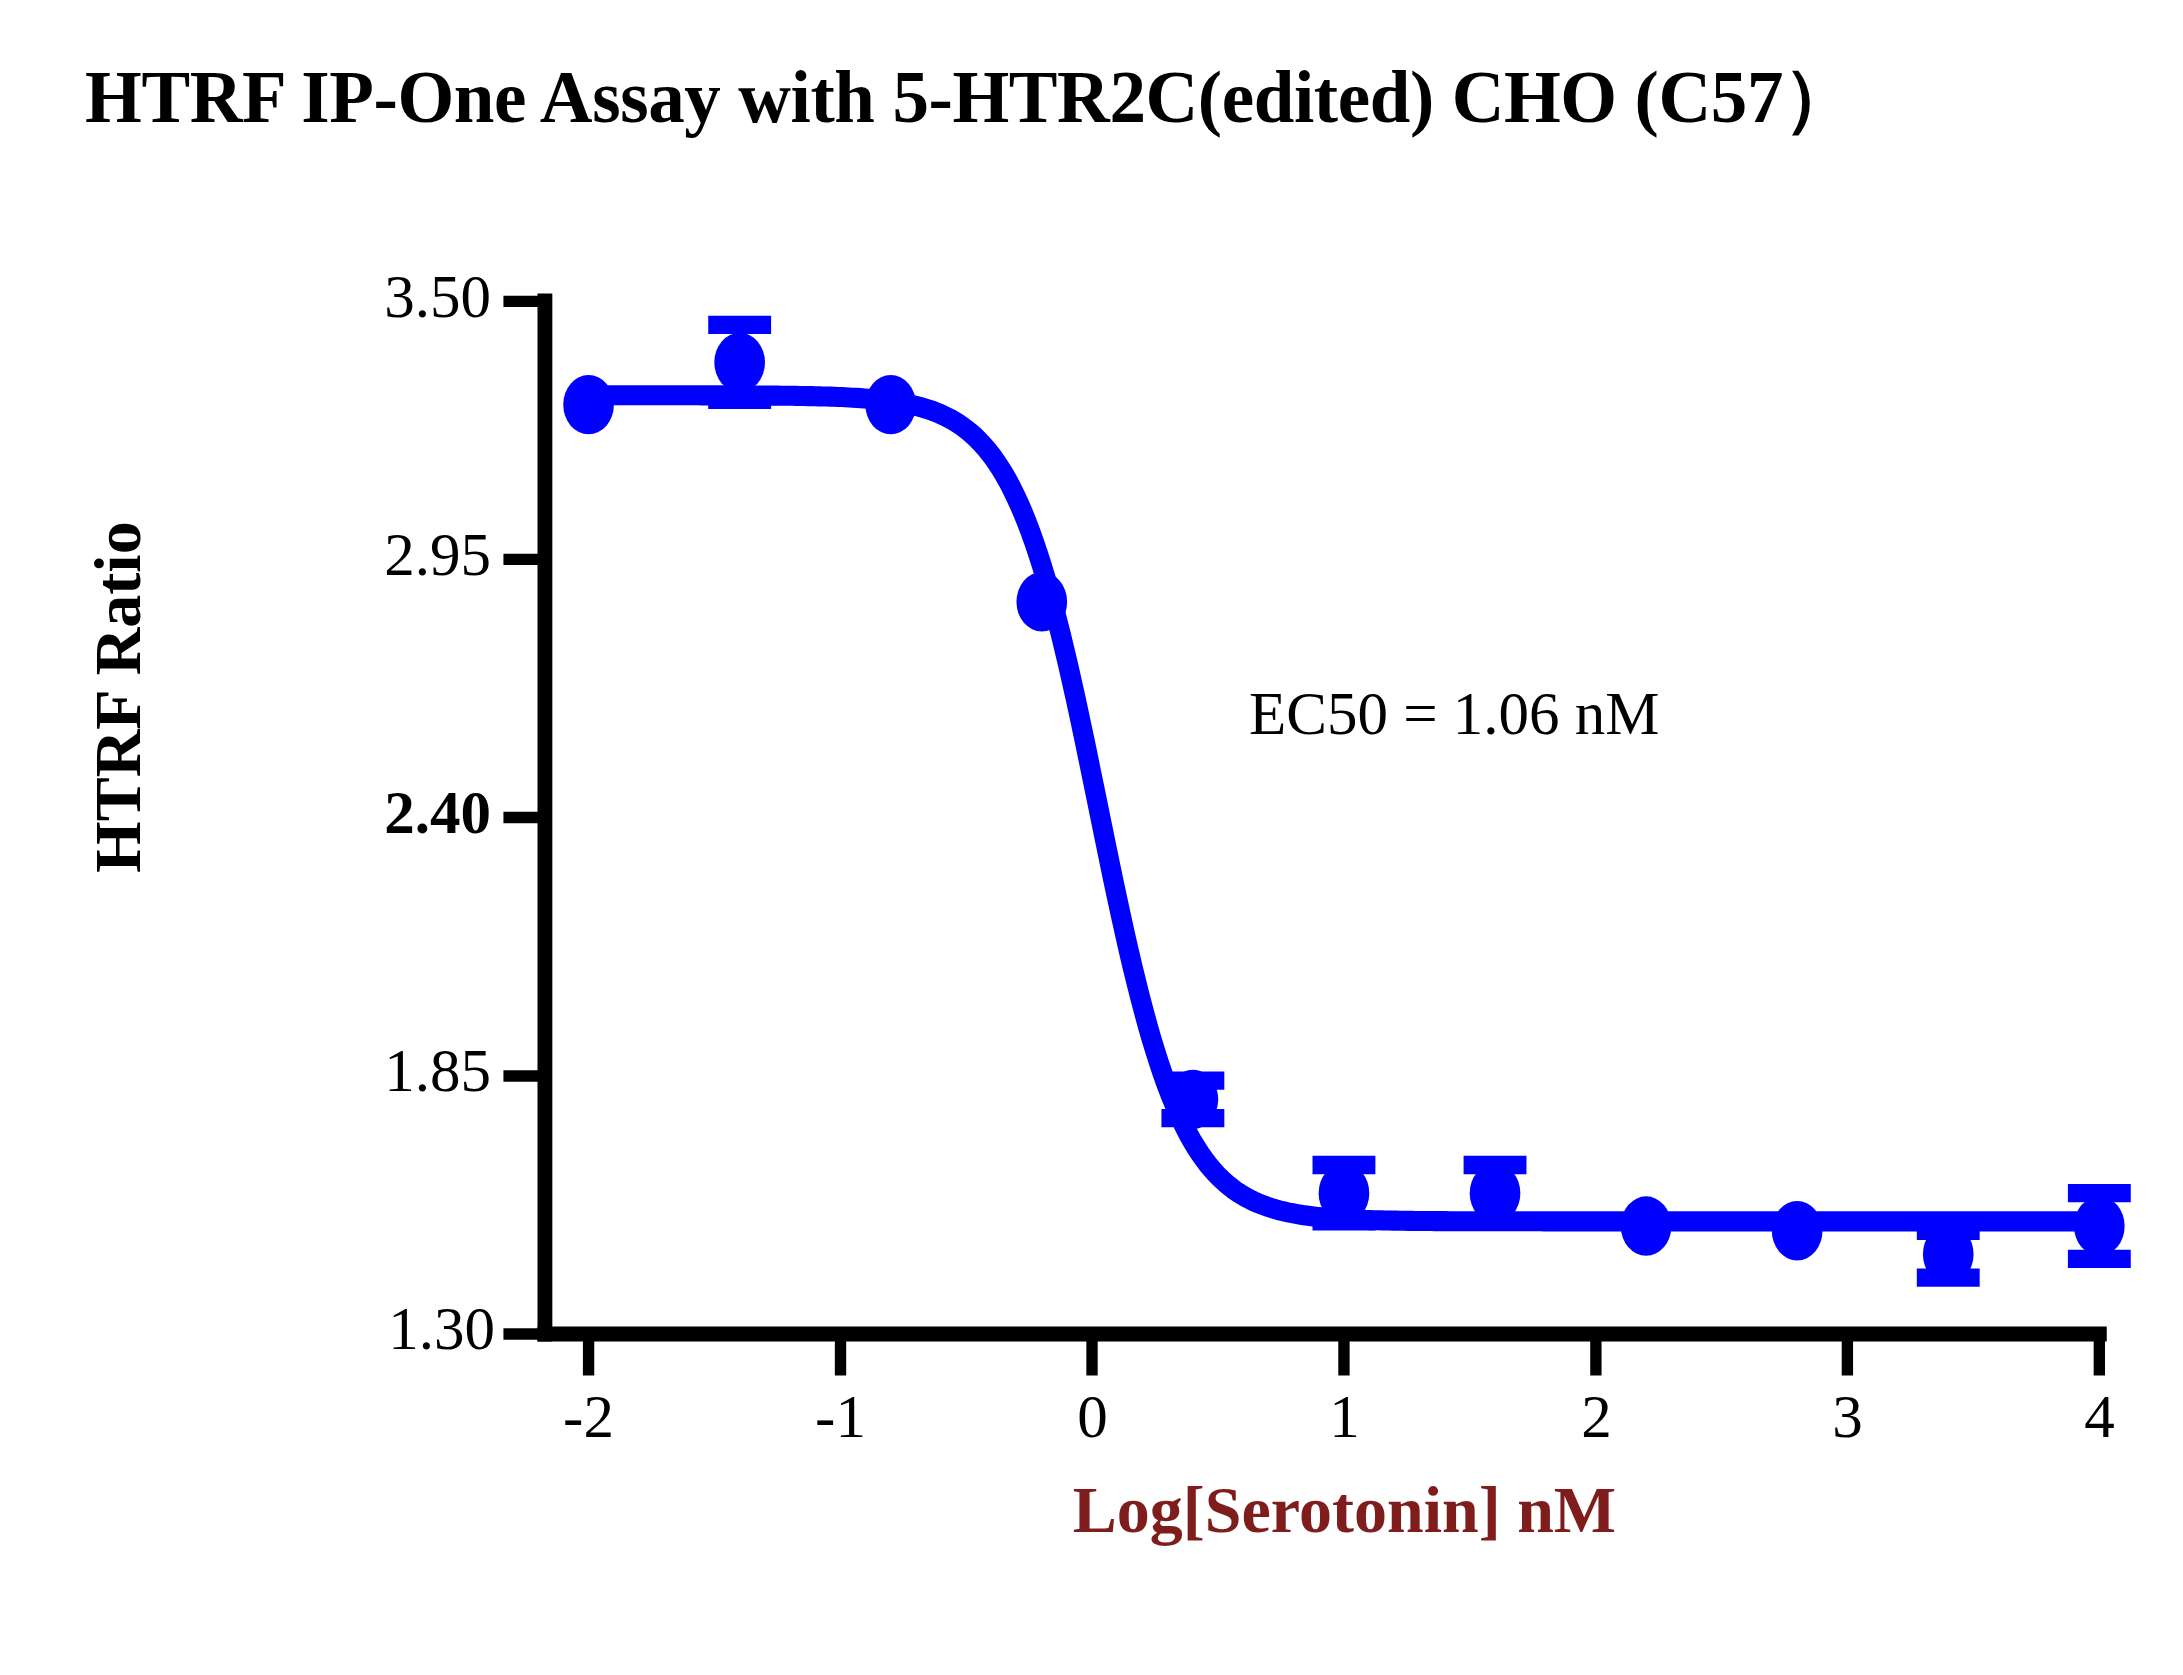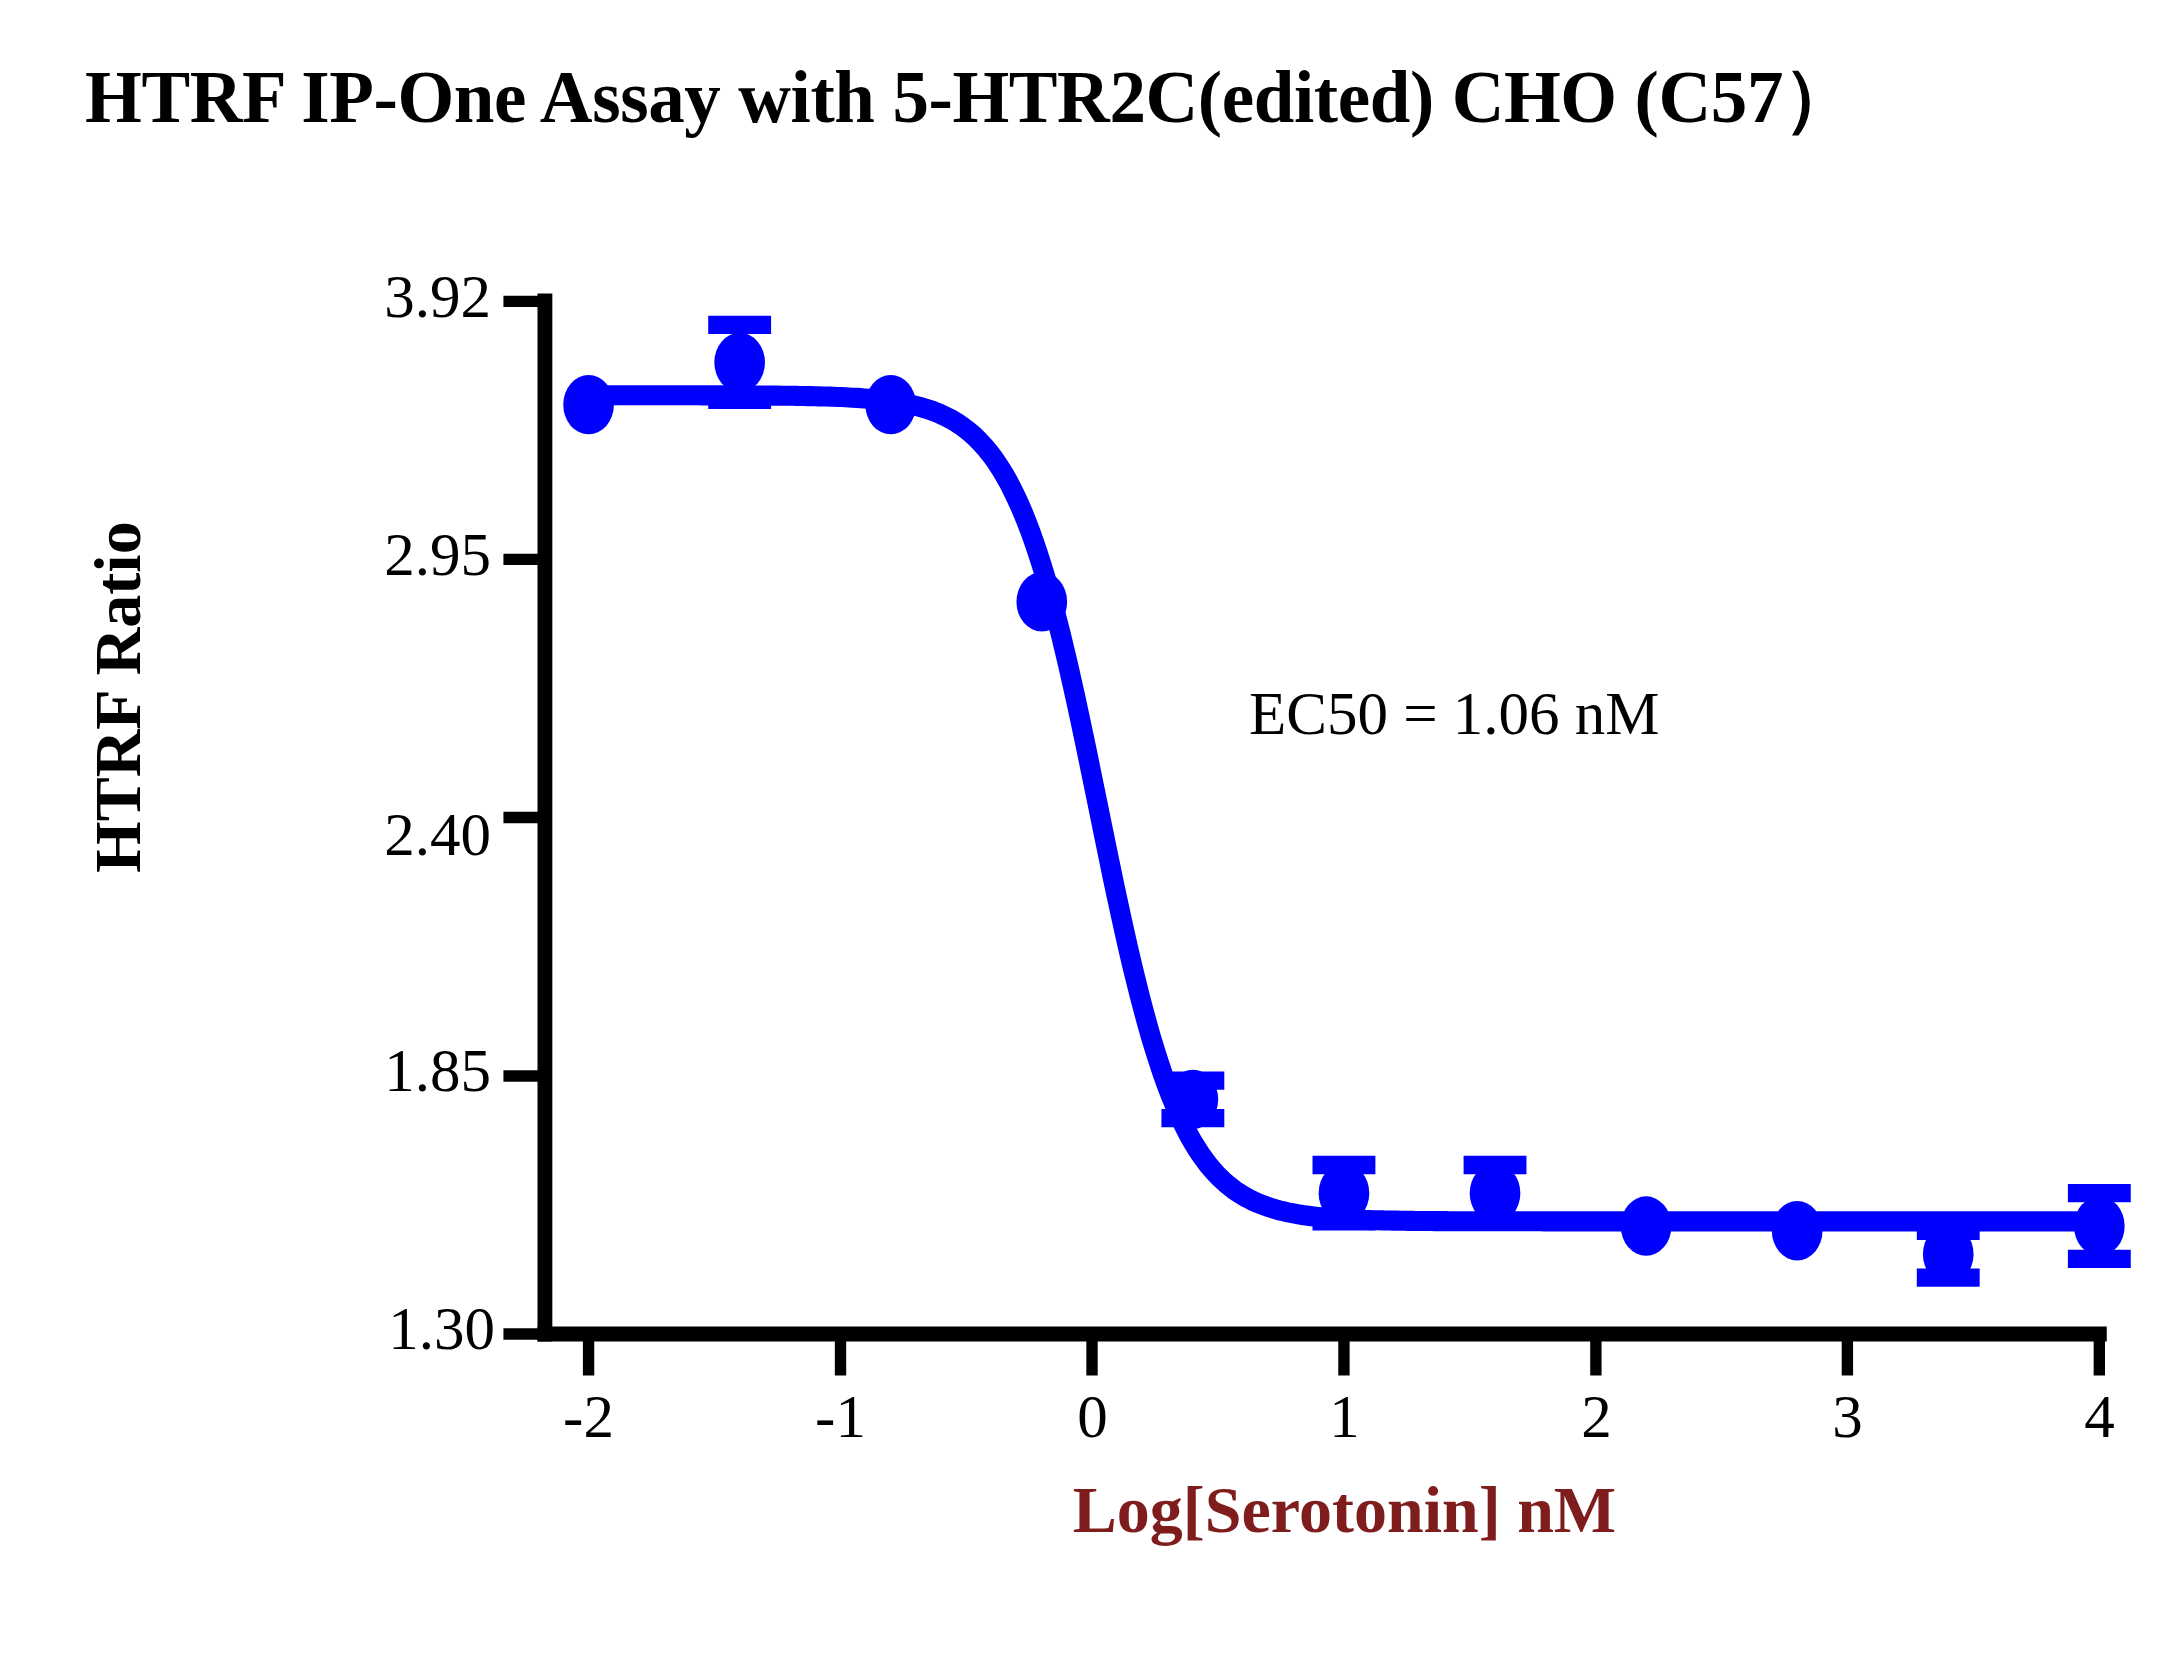--- a/index.html
+++ b/index.html
@@ -75,23 +75,23 @@
 </head>
 <body>
 
 <div id="figure">
 
   <div id="chart-title">HTRF IP-One Assay with 5-HTR2C(edited) CHO (C57）</div>
 
   <div id="y-axis-title">HTRF Ratio</div>
   <div id="x-axis-title">Log[Serotonin] nM</div>
 
-  <div class="ytick-label" style="left:0;width:491px;top:262px;">3.92</div>
+  <div class="ytick-label" style="left:0;width:491px;top:262px;">3.50</div>
   <div class="ytick-label" style="left:0;width:491px;top:520px;">2.95</div>
-  <div class="ytick-label" style="left:0;width:491px;top:800px;">2.40</div>
+  <div class="ytick-label" style="left:0;width:491px;top:778px;font-weight:bold;">2.40</div>
   <div class="ytick-label" style="left:0;width:491px;top:1036px;">1.85</div>
   <div class="ytick-label" style="left:4px;width:491px;top:1294px;">1.30</div>
 
   <div class="xtick-label" style="left:501px;width:175px;top:1382px;">-2</div>
   <div class="xtick-label" style="left:753px;width:175px;top:1382px;">-1</div>
   <div class="xtick-label" style="left:1005px;width:175px;top:1382px;">0</div>
   <div class="xtick-label" style="left:1257px;width:175px;top:1382px;">1</div>
   <div class="xtick-label" style="left:1509px;width:175px;top:1382px;">2</div>
   <div class="xtick-label" style="left:1760px;width:175px;top:1382px;">3</div>
   <div class="xtick-label" style="left:2012px;width:175px;top:1382px;">4</div>

